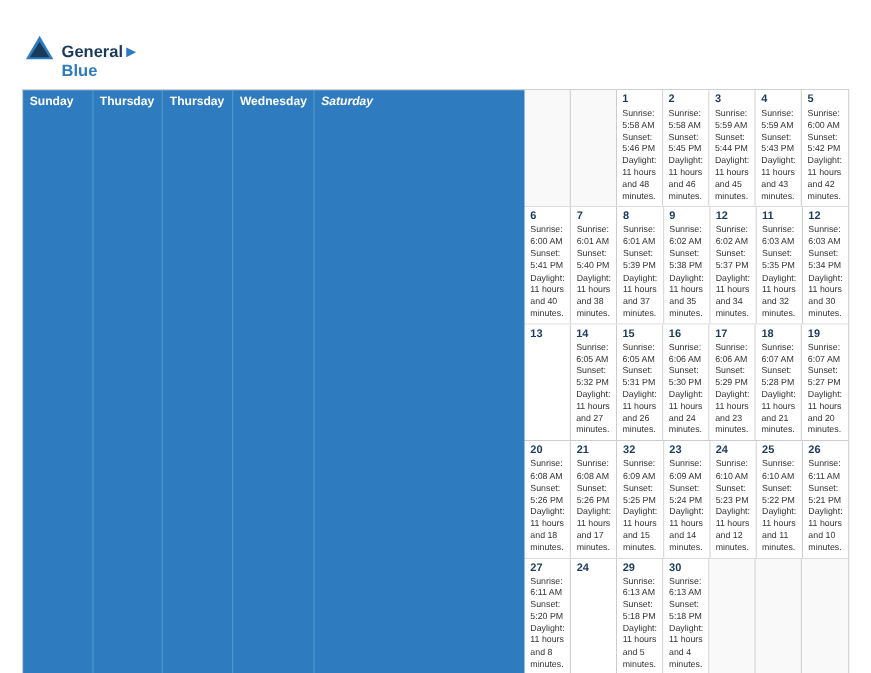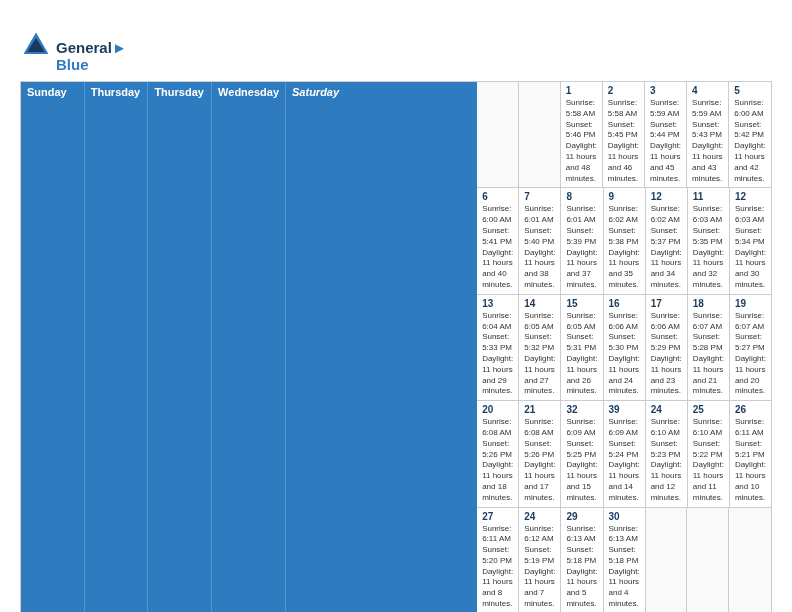--- a/index.html
+++ b/index.html
@@ -212,23 +212,20 @@
           <div class="cal-cell">
             <span class="day-num">12</span>
             <div class="cell-text" style="white-space: pre-line;">Sunrise: 6:03 AM
 Sunset: 5:34 PM
 Daylight: 11 hours and 30 minutes.</div>
           </div>
         </div>
         <div class="cal-row">
           <div class="cal-cell">
             <span class="day-num">13</span>
-            <div class="cell-text" style="white-space: pre-line;">Sunrise: 6:04 AM
-Sunset: 5:33 PM
-Daylight: 11 hours and 29 minutes.</div>
           </div>
           <div class="cal-cell">
             <span class="day-num">14</span>
             <div class="cell-text" style="white-space: pre-line;">Sunrise: 6:05 AM
 Sunset: 5:32 PM
 Daylight: 11 hours and 27 minutes.</div>
           </div>
           <div class="cal-cell">
             <span class="day-num">15</span>
             <div class="cell-text" style="white-space: pre-line;">Sunrise: 6:05 AM
@@ -273,21 +270,21 @@
 Sunset: 5:26 PM
 Daylight: 11 hours and 17 minutes.</div>
           </div>
           <div class="cal-cell">
             <span class="day-num">32</span>
             <div class="cell-text" style="white-space: pre-line;">Sunrise: 6:09 AM
 Sunset: 5:25 PM
 Daylight: 11 hours and 15 minutes.</div>
           </div>
           <div class="cal-cell">
-            <span class="day-num">39</span>
+            <span class="day-num">23</span>
             <div class="cell-text" style="white-space: pre-line;">Sunrise: 6:09 AM
 Sunset: 5:24 PM
 Daylight: 11 hours and 14 minutes.</div>
           </div>
           <div class="cal-cell">
             <span class="day-num">24</span>
             <div class="cell-text" style="white-space: pre-line;">Sunrise: 6:10 AM
 Sunset: 5:23 PM
 Daylight: 11 hours and 12 minutes.</div>
           </div>
@@ -306,23 +303,20 @@
         </div>
         <div class="cal-row">
           <div class="cal-cell">
             <span class="day-num">27</span>
             <div class="cell-text" style="white-space: pre-line;">Sunrise: 6:11 AM
 Sunset: 5:20 PM
 Daylight: 11 hours and 8 minutes.</div>
           </div>
           <div class="cal-cell">
             <span class="day-num">24</span>
-            <div class="cell-text" style="white-space: pre-line;">Sunrise: 6:12 AM
-Sunset: 5:19 PM
-Daylight: 11 hours and 7 minutes.</div>
           </div>
           <div class="cal-cell">
             <span class="day-num">29</span>
             <div class="cell-text" style="white-space: pre-line;">Sunrise: 6:13 AM
 Sunset: 5:18 PM
 Daylight: 11 hours and 5 minutes.</div>
           </div>
           <div class="cal-cell">
             <span class="day-num">30</span>
             <div class="cell-text" style="white-space: pre-line;">Sunrise: 6:13 AM

